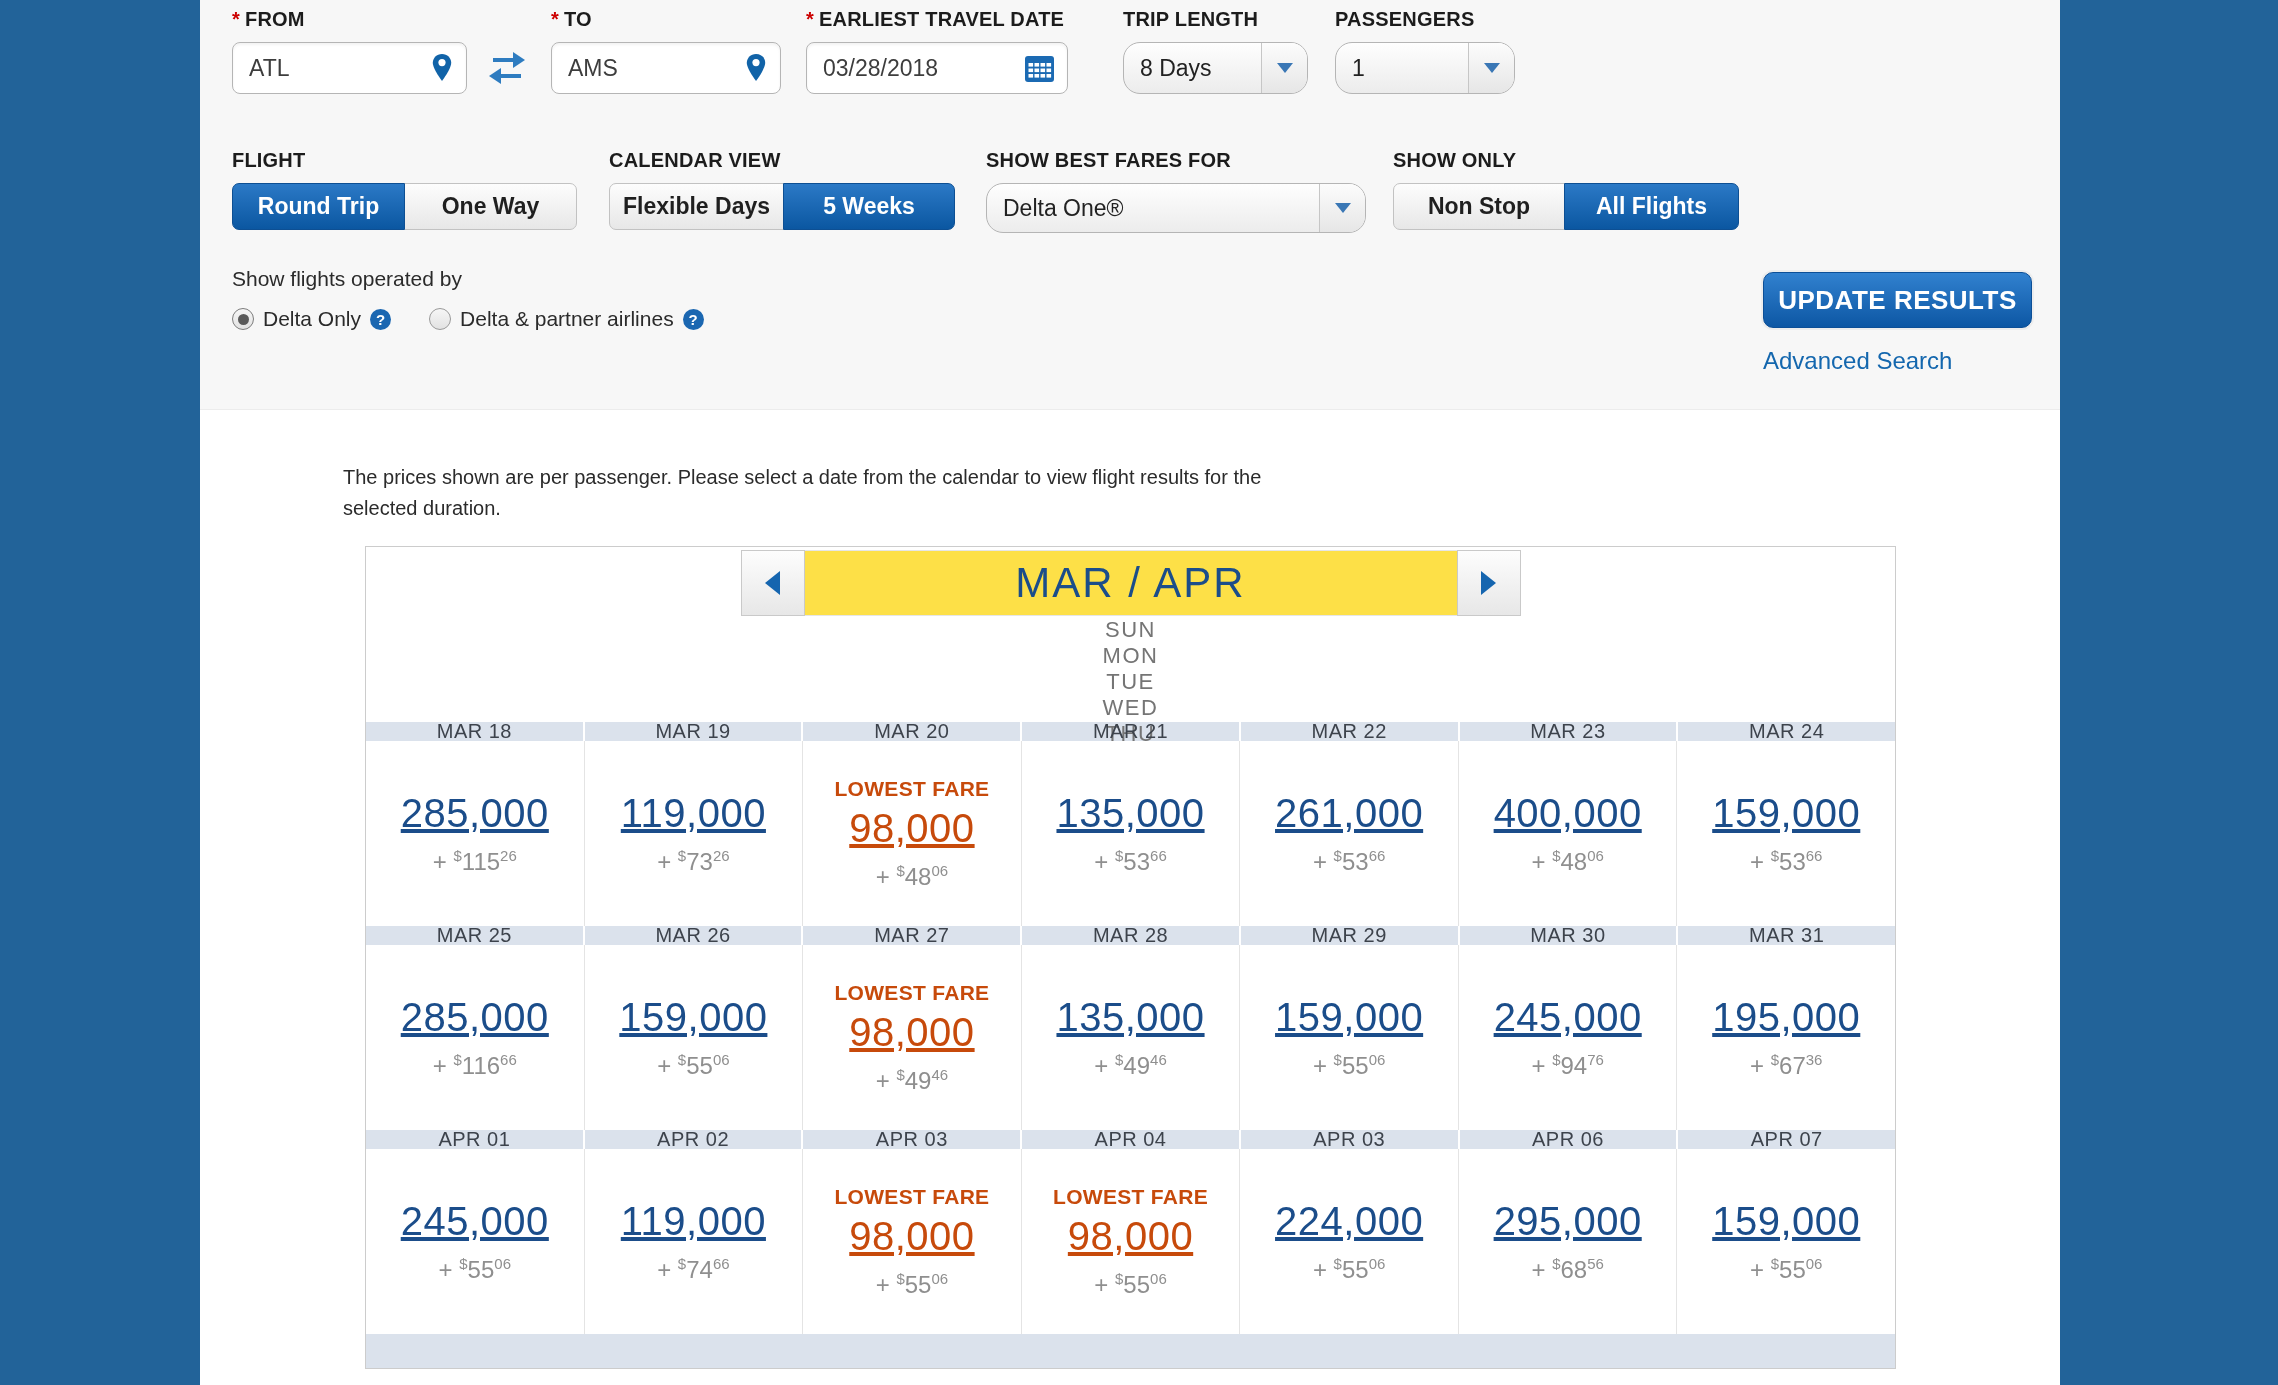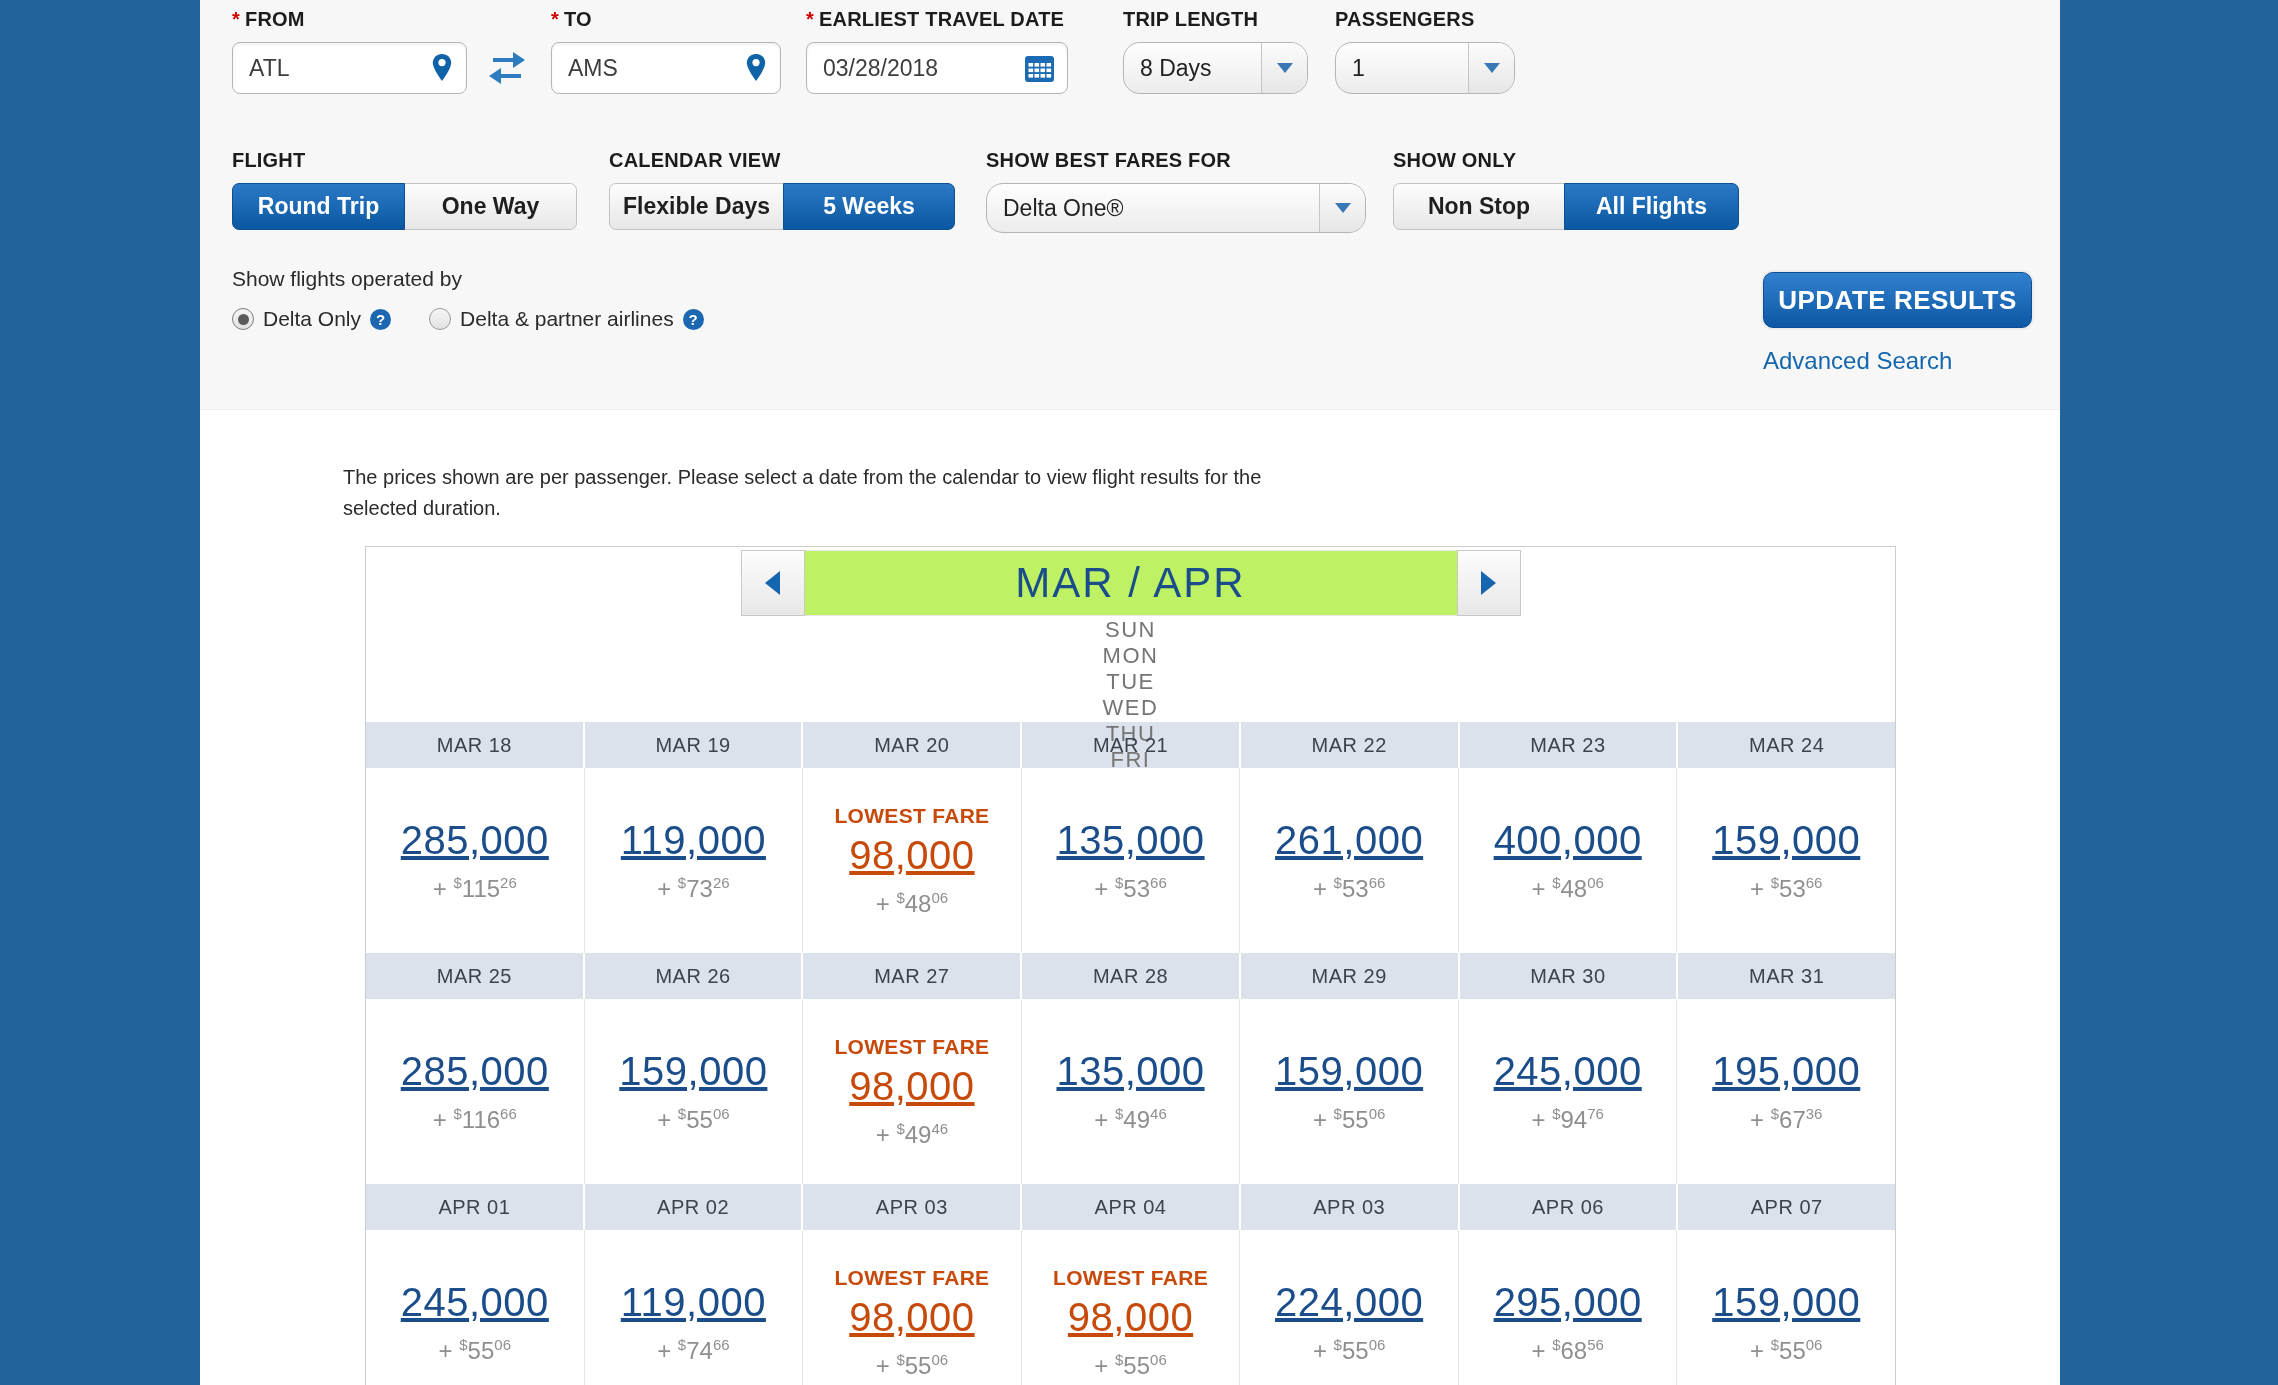--- a/index.html
+++ b/index.html
@@ -60,28 +60,28 @@
   .update-btn { position: absolute; left: 1563px; top: 272px; width: 269px; height: 56px; border: 1px solid #0c4f97; border-radius: 10px; background: linear-gradient(#3181cf,#0d57a4); color: #fff; font-family: "Liberation Sans", sans-serif; font-size: 26px; font-weight: bold; letter-spacing: .5px; cursor: pointer; box-shadow: 0 0 0 2px rgba(0,0,0,.04); }
   .adv-link { position: absolute; left: 1563px; top: 347px; font-size: 24px; color: #1467ae; text-decoration: none; cursor: pointer; }
 
   
   .results { padding-top: 52px; }
   .intro { margin-left: 143px; max-width: 950px; font-size: 20px; line-height: 31px; color: #2b2b2b; }
 
   .calendar { margin: 22px 0 0 165px; width: 1531px; border: 1px solid #ccc; background: #fff; }
   .cal-header { display: flex; justify-content: center; padding-top: 3px; height: 70px; }
   .nav-btn { width: 64px; height: 66px; background: linear-gradient(#fdfdfd,#e7e7e7); border: 1px solid #c9c9c9; display: flex; align-items: center; justify-content: center; cursor: pointer; }
-  .cal-title { width: 652px; height: 66px; background: #bef264; border-top: 1px solid #e6e6e6; border-bottom: 1px solid #e6e6e6; display: flex; align-items: center; justify-content: center; font-size: 42px; color: #1b4d8a; letter-spacing: 2px; white-space: nowrap; }
+  .cal-title { width: 652px; height: 66px; background: #fde047; border-top: 1px solid #e6e6e6; border-bottom: 1px solid #e6e6e6; display: flex; align-items: center; justify-content: center; font-size: 42px; color: #1b4d8a; letter-spacing: 2px; white-space: nowrap; }
   .tri-left  { width: 0; height: 0; border-top: 12px solid transparent; border-bottom: 12px solid transparent; border-right: 15px solid #1565af; }
   .tri-right { width: 0; height: 0; border-top: 12px solid transparent; border-bottom: 12px solid transparent; border-left: 15px solid #1565af; }
 
   .day-names { display: flex; height: 105px; align-items: center; flex-direction: column; }
   .day-name { flex: 1; text-align: center; font-size: 22px; color: #757575; letter-spacing: 1.5px; }
 
-  .week-band { display: flex; height: 46px; background: #dbe2ec; }
+  .week-band { display: flex; height: 19px; background: #dbe2ec; }
   .band-cell { flex: 1; display: flex; align-items: center; justify-content: center; font-size: 20px; color: #3d434c; letter-spacing: .5px; border-right: 2px solid #fff; }
   .band-cell:last-child { border-right: 0; }
   .week-band.partial { height: 34px; }
 
   .week-fares { display: flex; height: 185px; }
   .fare-cell { flex: 1; display: flex; flex-direction: column; align-items: center; justify-content: center; border-right: 1px solid #e4e4e4; cursor: pointer; background: #fff; }
   .fare-cell:last-child { border-right: 0; }
   .lowest-label { font-size: 21px; font-weight: bold; color: #c74a0b; letter-spacing: .3px; margin-bottom: 5px; }
   .miles { font-size: 40px; color: #1b4d8a; letter-spacing: .5px; text-decoration: underline; }
   .fare-cell.lowest .miles { color: #c74a0b; }

